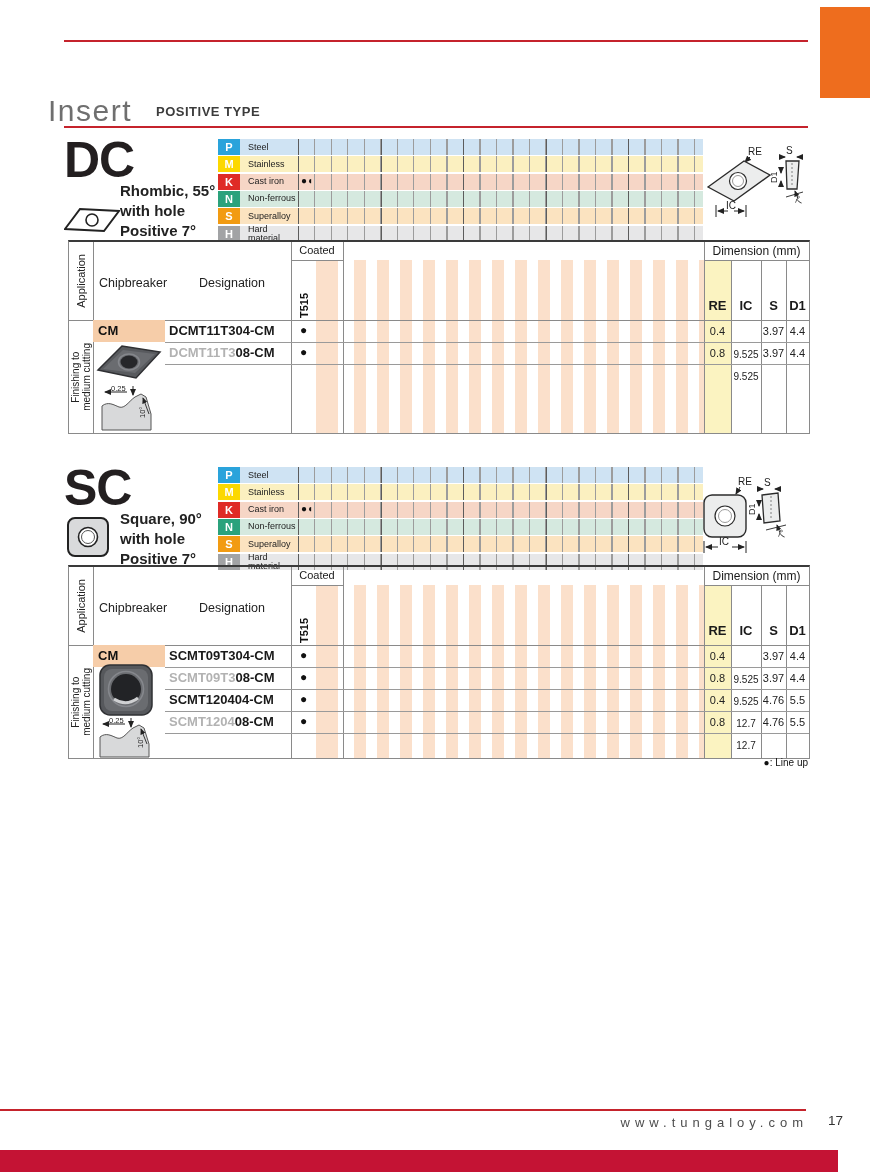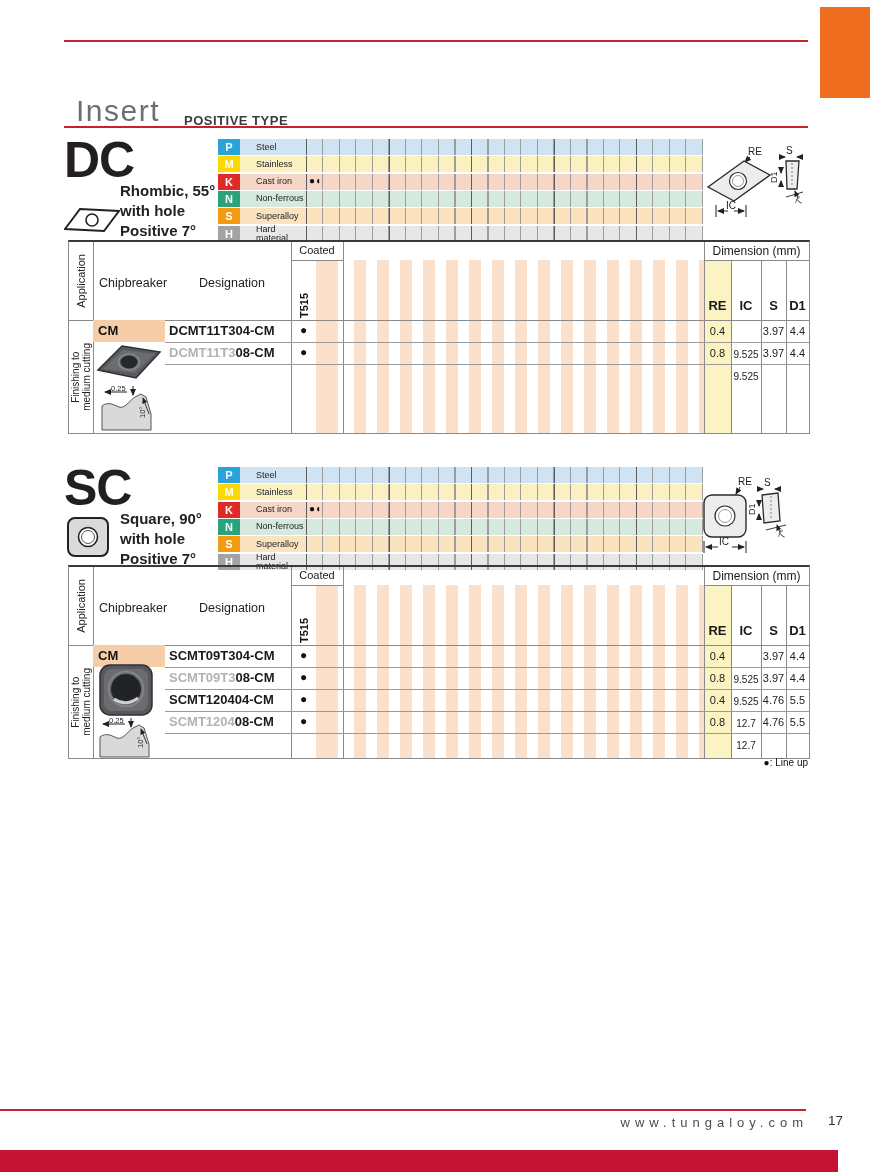--- a/index.html
+++ b/index.html
@@ -9,35 +9,35 @@
 
   
   .hd-title{left:380px;top:8px;width:428px;text-align:right;font-size:25px;color:#8f8f8f;
             letter-spacing:6px;font-weight:400;}
   .hd-rule{left:64px;top:40px;width:744px;height:2px;background:#c5232c;}
   .orange-block{left:820px;top:7px;width:50px;height:91px;background:#ee6d1e;}
   .legend{left:692px;top:84px;width:120px;font-size:9.5px;line-height:11.5px;color:#222;}
   .legend .sym{display:inline-block;width:10px;text-align:center;}
 
   
-  .insert-row{left:76px;top:94px;display:flex;align-items:flex-end;}
+  .insert-row{left:48px;top:94px;display:flex;align-items:center;}
   .insert-word{font-size:30px;color:#6f6f6f;letter-spacing:1.5px;}
   .insert-sub{margin-left:24px;font-size:13px;font-weight:bold;color:#3c3c3c;letter-spacing:.5px;}
   .insert-rule{left:64px;top:126px;width:744px;height:2px;background:#c5232c;}
 
   
   .section{left:0;width:870px;height:300px;}
   .sec-code{left:64px;top:0px;font-size:50px;line-height:50px;font-weight:bold;color:#231f20;letter-spacing:-1px;}
   .sec-desc{left:120px;top:46px;font-size:15px;font-weight:bold;line-height:20px;color:#222;}
 
   
   .mat-strip{left:218px;top:4px;width:485px;}
   .mat-row{display:flex;height:16px;margin-bottom:0.33px;border-bottom:1px solid #fff;}
   .mat-chip{width:22px;font-size:11px;font-weight:bold;color:#fff;text-align:center;line-height:16px;}
-  .mat-label{width:50px;font-size:9px;line-height:9px;padding-left:16px;display:flex;align-items:center;color:#222;}
+  .mat-label{width:50px;font-size:9px;line-height:9px;padding-left:8px;display:flex;align-items:center;color:#222;}
   .mat-grid{flex:1;position:relative;
     background-image:
       repeating-linear-gradient(90deg,#5c5c5c 0 1px,transparent 1px 82.5px),
       repeating-linear-gradient(90deg,#9c9c9c 0 1px,transparent 1px 16.5px);}
   .mat-marks{position:absolute;left:3px;top:1px;font-size:10px;color:#111;letter-spacing:0px;}
 
   
   .dtable{left:68px;width:740px;height:191px;border-top:2px solid #3a3a3a;border-left:1px solid #8a8a8a;
           border-right:1px solid #8a8a8a;border-bottom:1px solid #8a8a8a;}
   .stripeA{left:247px;top:18px;width:22px;bottom:0;background:#fbe0cb;}

